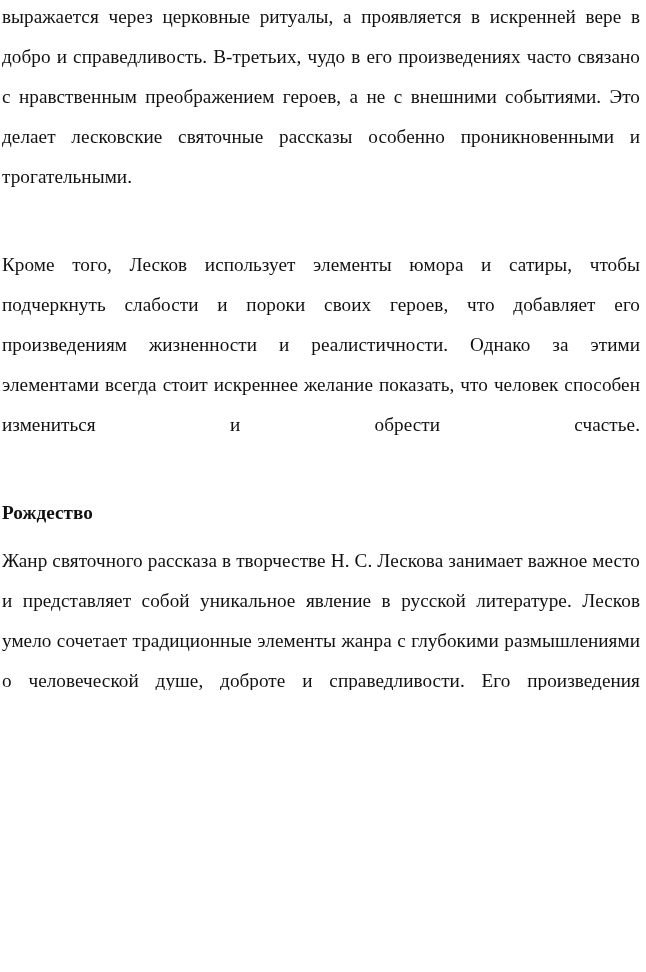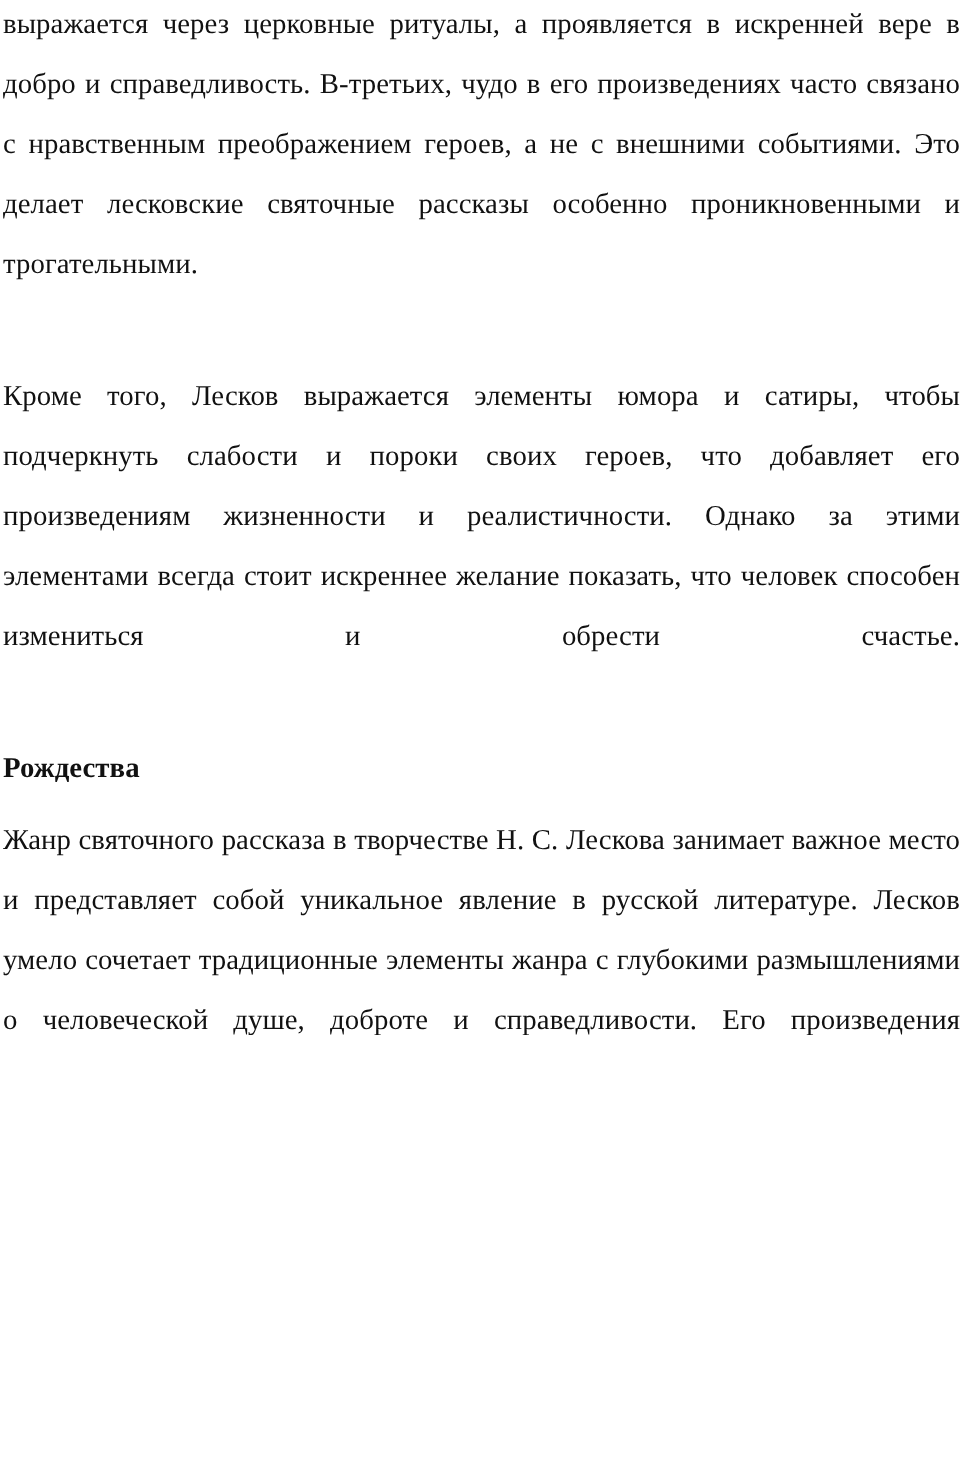--- a/index.html
+++ b/index.html
@@ -87,23 +87,23 @@
 </style>
 </head>
 <body>
 
 <div id="page">
 
   <div id="doc">
 
     <p class="para">выражается через церковные ритуалы, а проявляется в искренней вере в добро и справедливость. В-третьих, чудо в его произведениях часто связано с нравственным преображением героев, а не с внешними событиями. Это делает лесковские святочные рассказы особенно проникновенными и трогательными.</p>
 
-    <p class="para">Кроме того, Лесков выражается элементы юмора и сатиры, чтобы подчеркнуть слабости и пороки своих героев, что добавляет его произведениям жизненности и реалистичности. Однако за этими элементами всегда стоит искреннее желание показать, что человек способен измениться и обрести счастье.</p>
+    <p class="para">Кроме того, Лесков использует элементы юмора и сатиры, чтобы подчеркнуть слабости и пороки своих героев, что добавляет его произведениям жизненности и реалистичности. Однако за этими элементами всегда стоит искреннее желание показать, что человек способен измениться и обрести счастье.</p>
 
-    <h2 class="heading">Рождества</h2>
+    <h2 class="heading">Рождество</h2>
 
     <p class="para">Жанр святочного рассказа в творчестве Н. С. Лескова занимает важное место и представляет собой уникальное явление в русской литературе. Лесков умело сочетает традиционные элементы жанра с глубокими размышлениями о человеческой душе, доброте и справедливости. Его произведения наполнены теплом, светом и верой в лучшее, что делает их актуальными и сегодня. Лесков показывает, что истинное чудо Рождества заключается не во внешних событиях, а во внутреннем преображении человека, его способности быть добрым, великодушным и любящим.</p>
 
     <p class="para last">Произведения Лескова не только продолжают традиции святочного рассказа, но и поднимают его на новый уровень, делая этот жанр более глубоким и многогранным. Его святочные рассказы напоминают нам о том, что доброта и милосердие являются основой человеческой жизни, и что Рождество — это время, когда каждый может найти в себе силы для перемен.</p>
 
   </div>
 
   <div id="watermark">
     <svg width="200" height="126" viewBox="0 0 200 126" aria-hidden="true">
 

